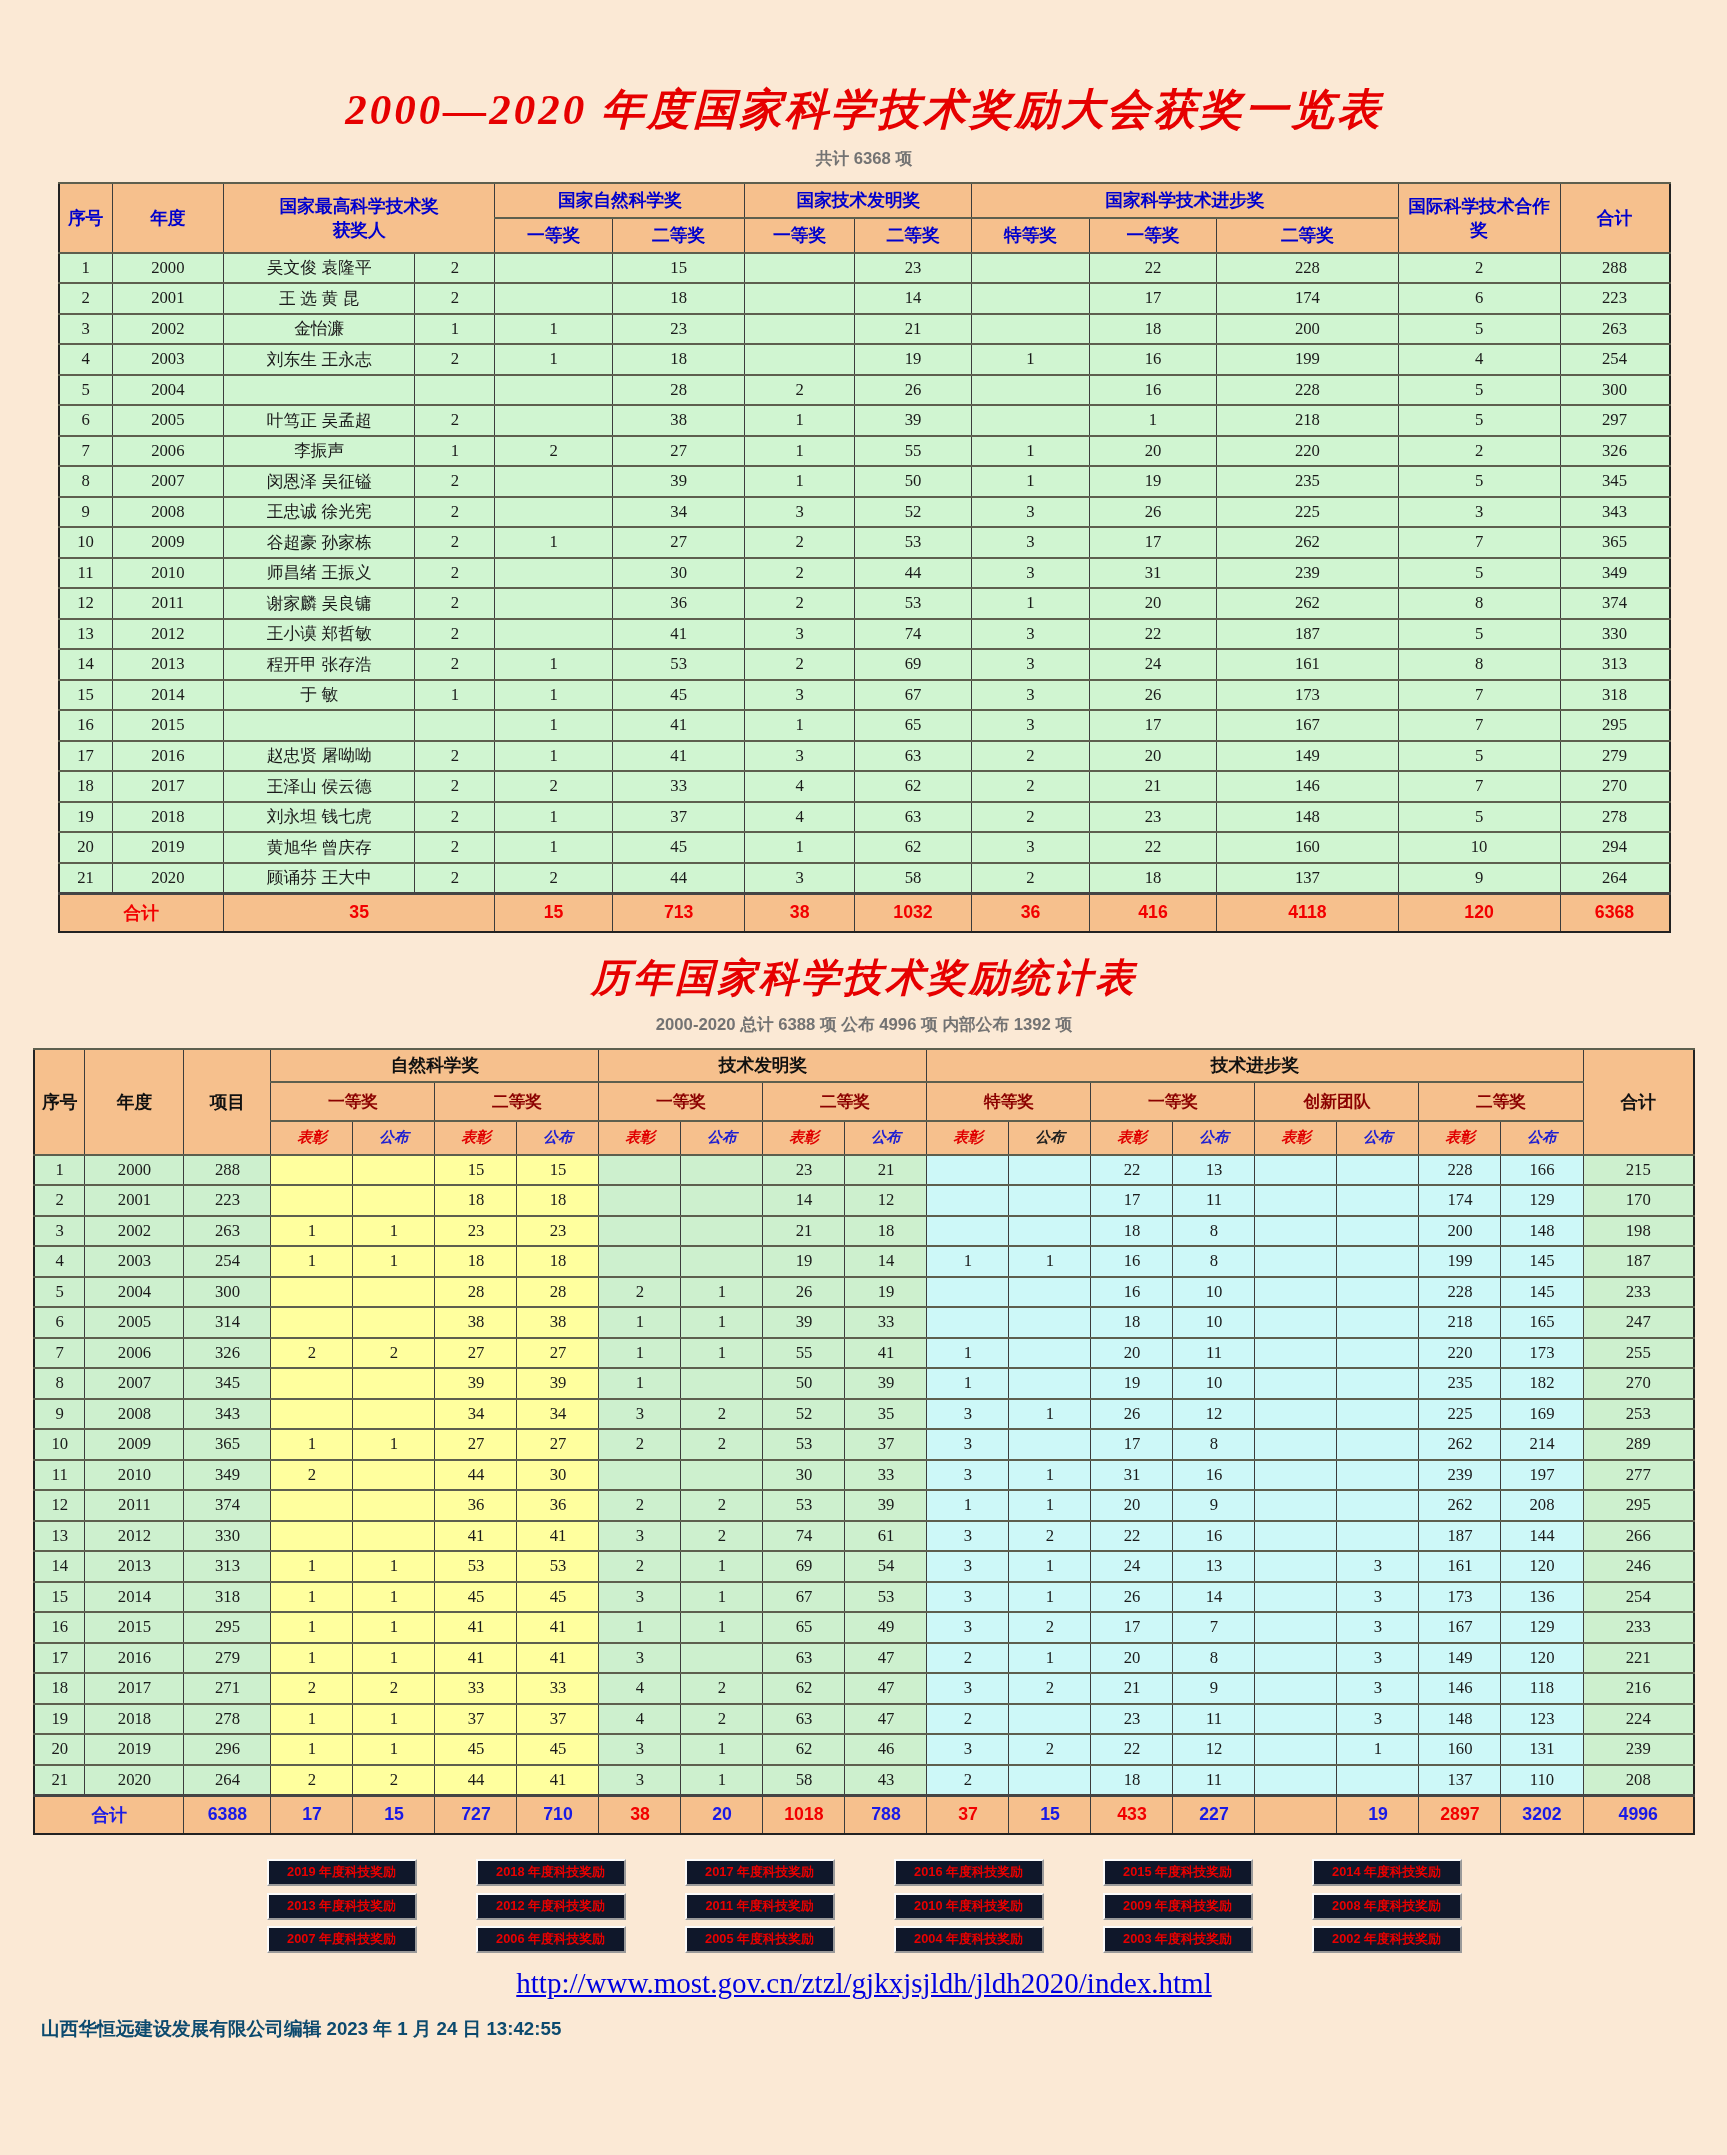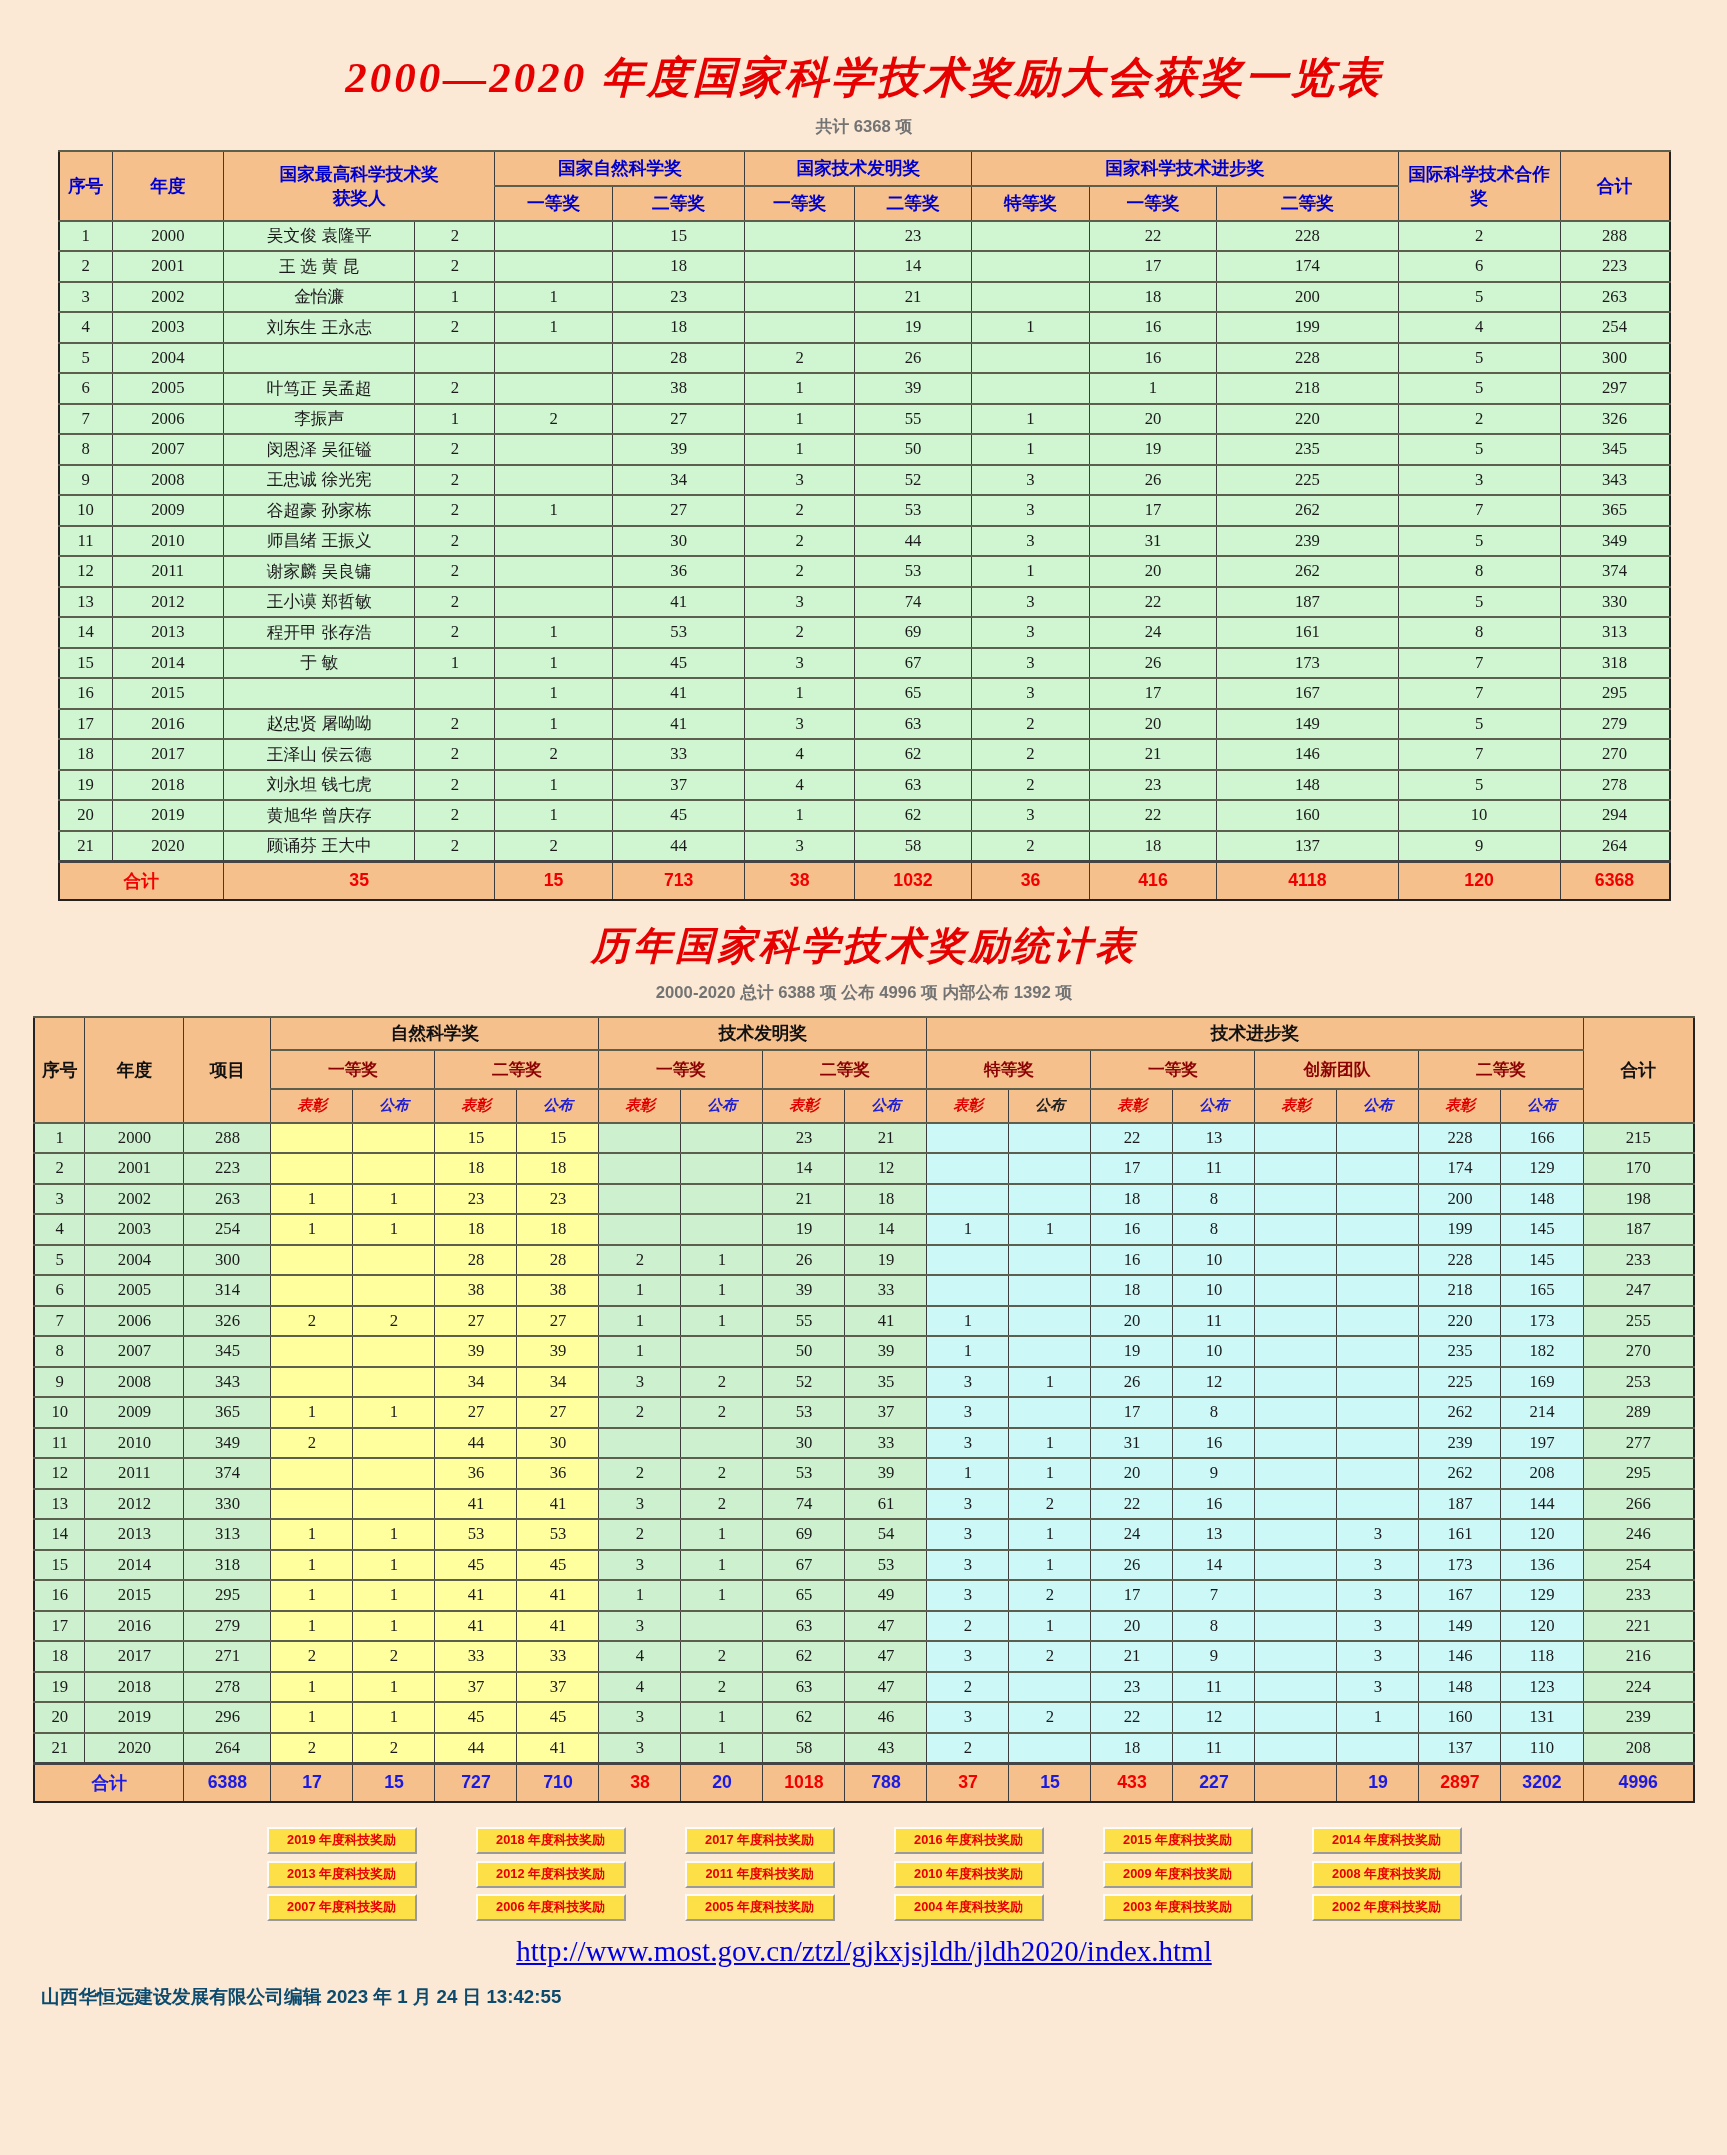--- a/index.html
+++ b/index.html
@@ -1,19 +1,19 @@
 <!DOCTYPE html>
 <html><head>
 <meta charset="utf-8">
 <style>
   html,body{margin:0;padding:0;}
   body{width:1728px;background:#fbe9d5;font-family:"Liberation Sans",sans-serif;}
   .page{width:1728px;min-height:2155px;padding-top:49px;box-sizing:border-box;}
   .title{text-align:center;color:#e60000;font-family:"Liberation Serif",serif;
-         font-style:italic;font-weight:bold;letter-spacing:3px;}
+         font-style:italic;font-weight:bold;letter-spacing:3px;margin-top:32px;}
   .title1{font-size:43px;}
   .title2{font-size:39px;margin-top:17.7px;text-align:center;}
   .subtitle{text-align:center;color:#737373;font-weight:bold;font-size:16.7px;margin-top:7.9px;}
   table{border-collapse:collapse;table-layout:fixed;margin:11.8px auto 0 auto;border:2px solid #222;}
   .t1{width:1613px;}
   .t2{width:1656px;}
   th,td{border:1px solid #3c3c3c;text-align:center;vertical-align:middle;
         overflow:hidden;padding:0 2px;box-sizing:border-box;}
   tbody tr{border-top:2px solid #5d5f4e;}
   thead tr{border-top:2px solid #5d5f4e;}
@@ -42,21 +42,21 @@
   .c-blk{color:#111;font-family:"Liberation Serif",serif;}
   .c-year2{font-family:"Liberation Serif",serif;}
   
   tr.tot-row{border-top:3px solid #444;}
   tr.tot-row td{background:#f6c08d !important;height:39px;font-weight:bold;font-size:17.7px;}
   .tot-red{color:#f20000 !important;}
   .tot-blue{color:#1a1ae6 !important;}
   
   .links{display:grid;grid-template-columns:repeat(6,150px);gap:6.9px 59px;
          justify-content:center;margin-top:23.6px;}
-  .ylink{display:block;background:#fde047;border-top:2px solid #fbfbfb;border-left:2px solid #fbfbfb;
+  .ylink{display:block;background:#0f172a;border-top:2px solid #fbfbfb;border-left:2px solid #fbfbfb;
          border-right:2px solid #9a9a9a;border-bottom:2px solid #9a9a9a;
          color:#e80000;font-weight:bold;font-size:12.8px;text-align:center;
          padding:3px 2px;text-decoration:none;cursor:pointer;}
   .url{display:block;text-align:center;color:#0000e0;text-decoration:underline;
        font-family:"Liberation Serif",serif;font-size:29px;margin-top:13.8px;}
   .credit{margin:15.8px 0 0 41px;color:#0c4a6e;font-weight:bold;font-size:18.7px;}
 </style>
 </head>
 <body>
 

